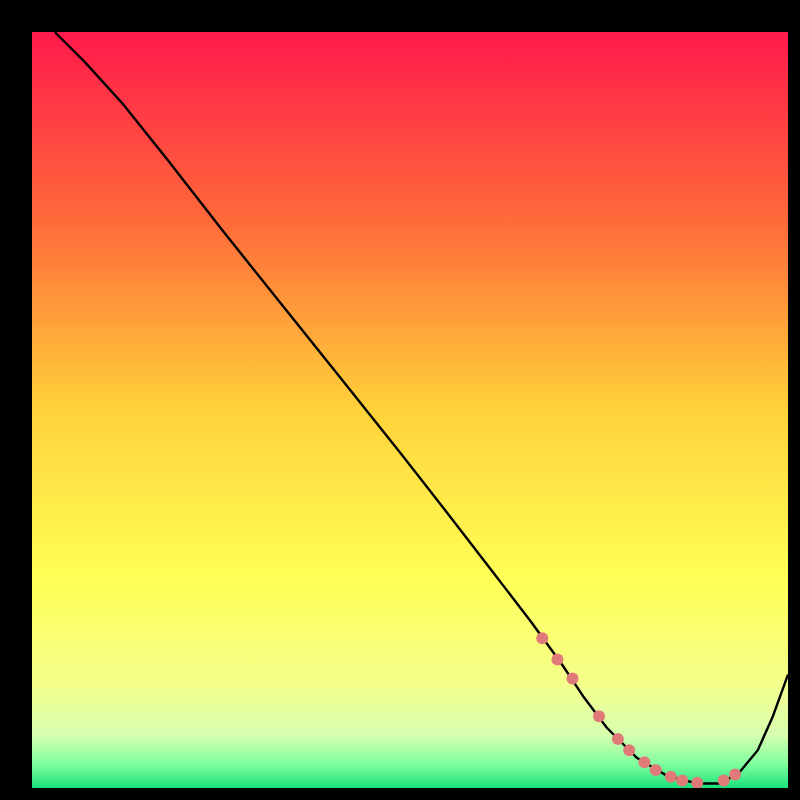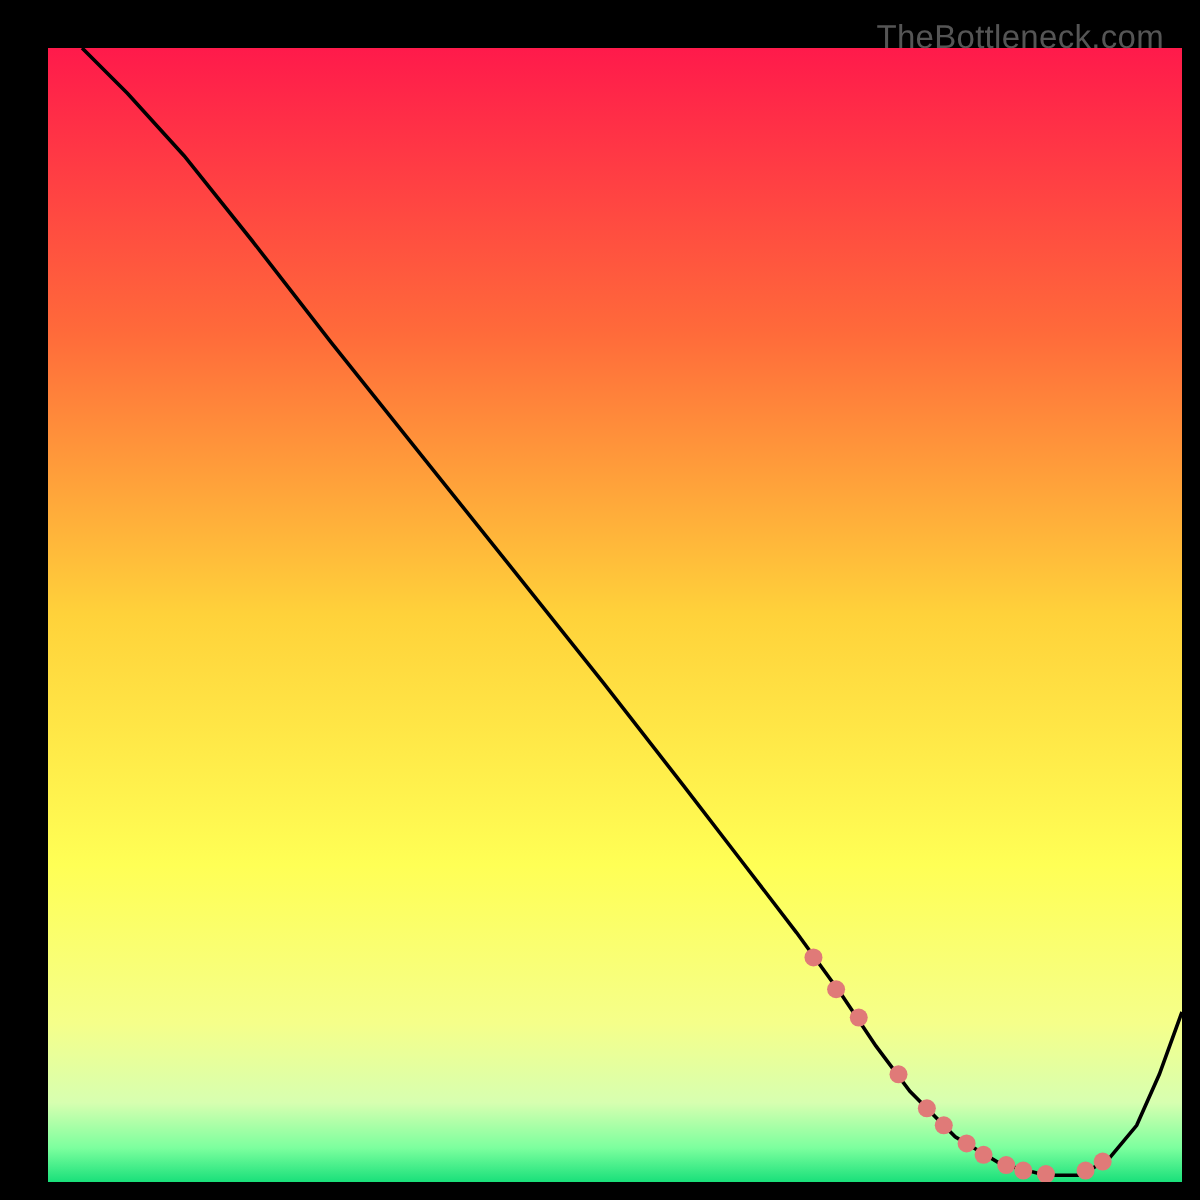--- a/index.html
+++ b/index.html
@@ -65,14 +65,13 @@
         <circle cx="597.2" cy="718.2" r="6" fill="#e07a78"></circle>
         <circle cx="612.4" cy="730.3" r="6" fill="#e07a78"></circle>
         <circle cx="623.7" cy="737.9" r="6" fill="#e07a78"></circle>
         <circle cx="638.8" cy="744.7" r="6" fill="#e07a78"></circle>
         <circle cx="650.2" cy="748.4" r="6" fill="#e07a78"></circle>
         <circle cx="665.3" cy="750.7" r="6" fill="#e07a78"></circle>
         <circle cx="691.7" cy="748.4" r="6" fill="#e07a78"></circle>
         <circle cx="703.1" cy="742.4" r="6" fill="#e07a78"></circle>
       </g>
   </svg>
-  <div class="watermark">TheBottleneck.com</div>
 </div>
 
 </body></html>

